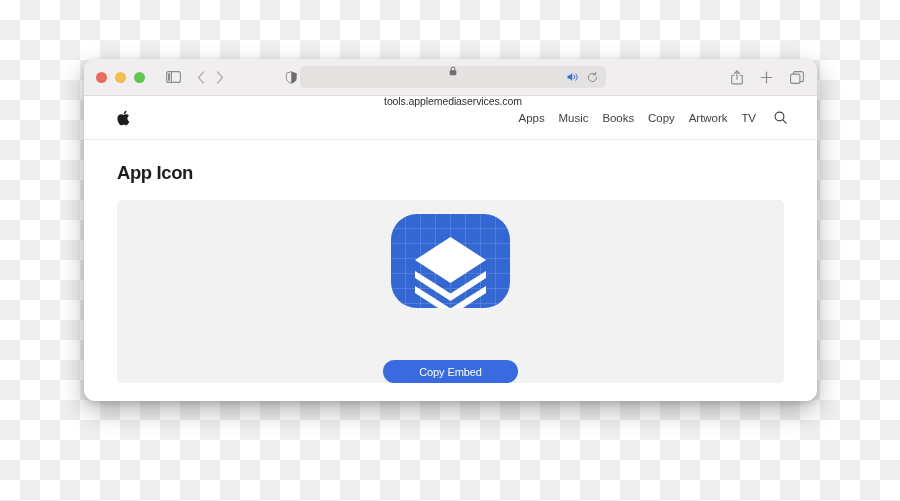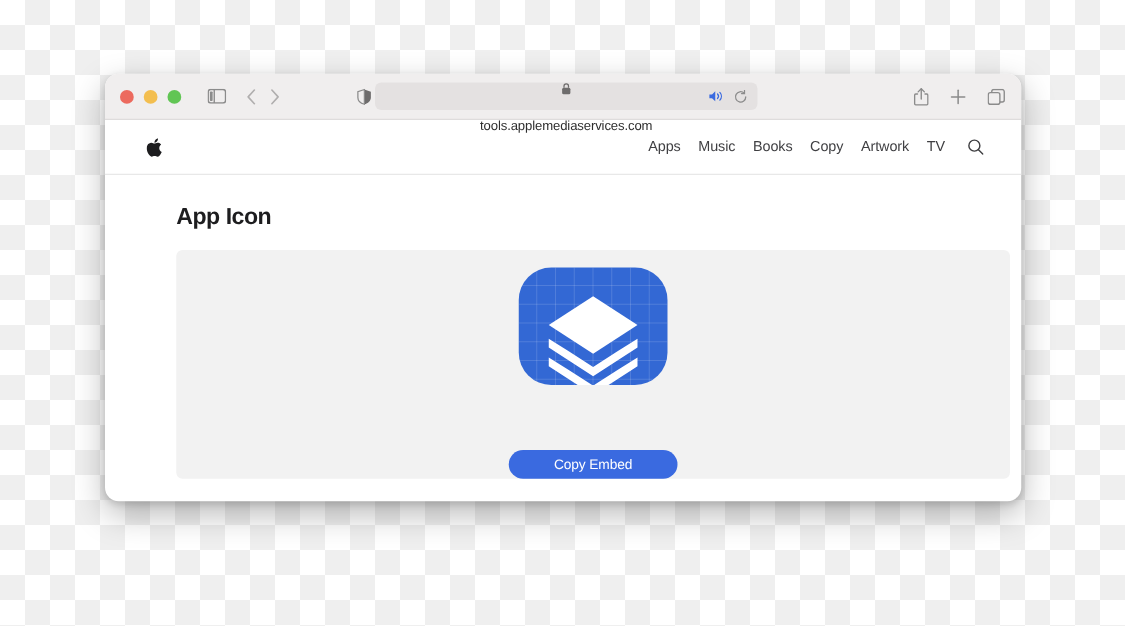--- a/index.html
+++ b/index.html
@@ -128,21 +128,21 @@
   .nav-link {
     font-size: 11.5px;
     color: #3f3f42;
     text-decoration: none;
     letter-spacing: -0.05px;
     white-space: nowrap;
   }
   .nav-search { color: #3f3f42; display: flex; align-items: center; margin-left: 4px; }
 
   
-  .content { padding: 22px 47px 0 33px; margin-left: 24px; }
+  .content { padding: 22px 47px 0 33px; }
 
   .page-title {
     font-size: 18.5px;
     font-weight: bold;
     color: #1d1d1f;
     letter-spacing: -0.4px;
     line-height: 22px;
   }
 
   .artwork-panel {

